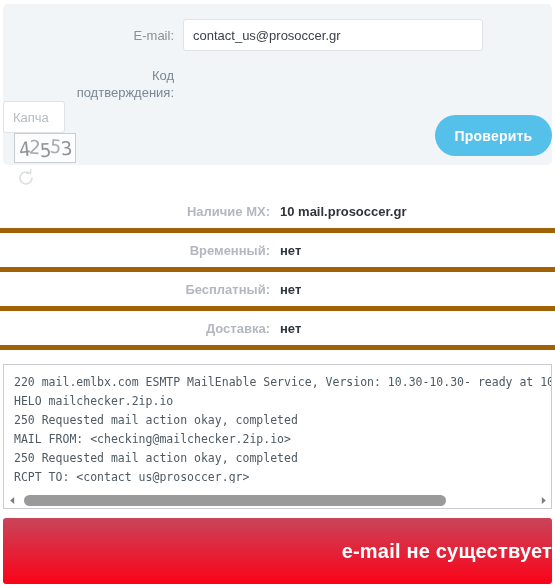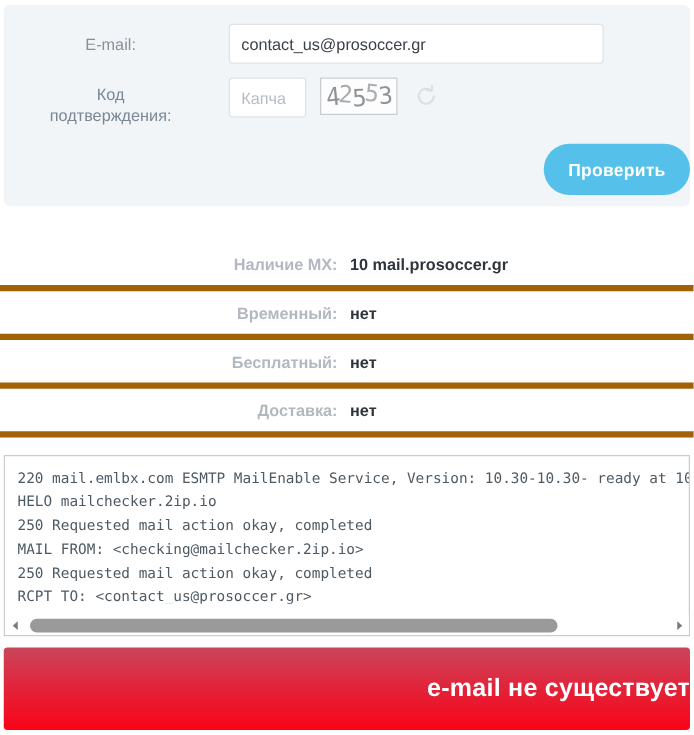--- a/index.html
+++ b/index.html
@@ -39,24 +39,25 @@
   }
   .row-email {
     left: 0;
     top: 15px;
     width: 549px;
   }
   .row-captcha {
     left: 0;
     top: 58px;
     width: 549px;
+    flex-direction: column;
   }
   .field-label {
     width: 180px;
-    text-align: center;
+    text-align: right;
     font-size: 13px;
     color: #8a9099;
     padding-right: 9px;
     box-sizing: border-box;
     line-height: 17px;
     font-weight: 400;
   }
   .row-email .field-label {
     padding-top: 8px;
   }

